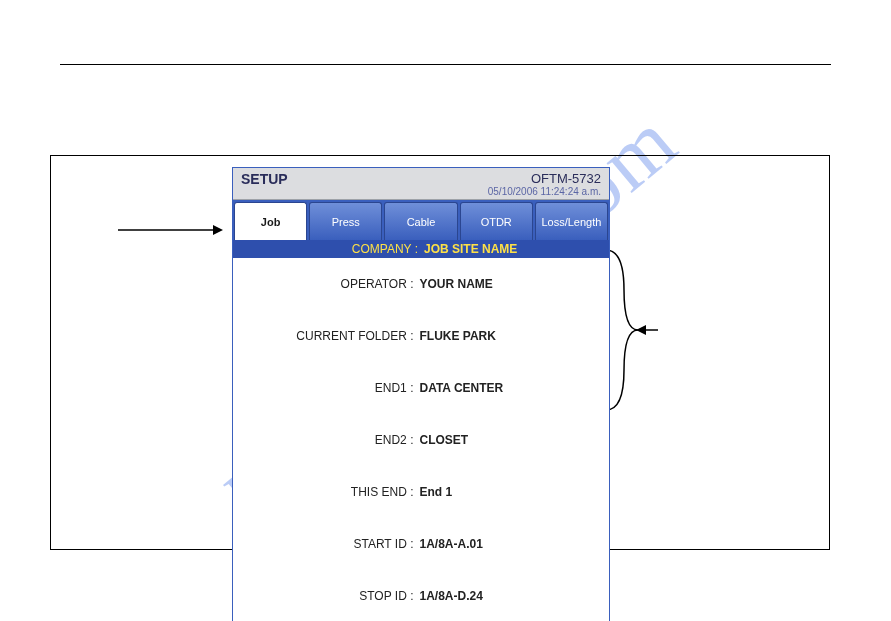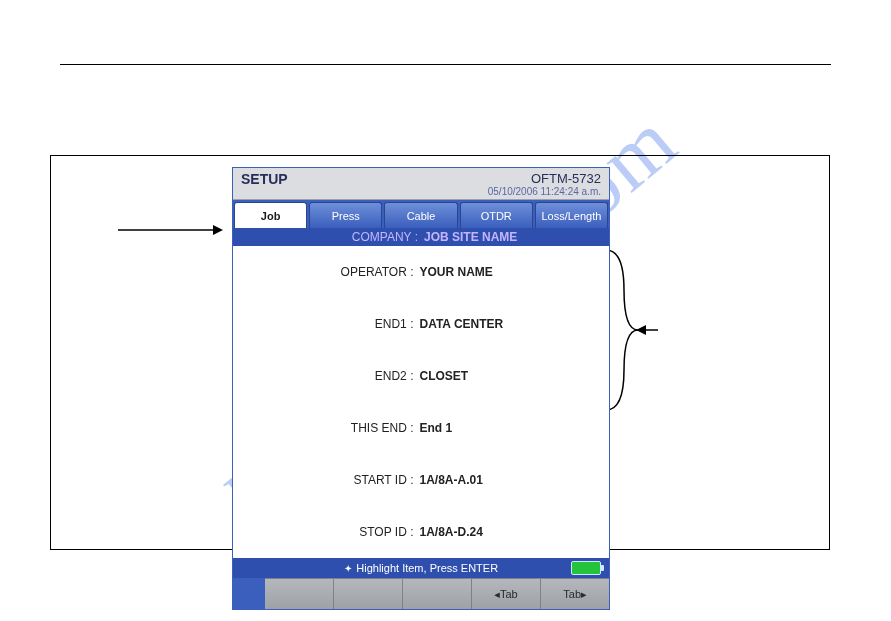--- a/index.html
+++ b/index.html
@@ -68,21 +68,21 @@
     font-size: 10px;
     color: #5b66a5;
   }
   .device-meta .model {
     font-size: 13px;
     color: #2a2d5a;
   }
   .tabs {
     display: flex;
     background: #3a5fbd;
-    height: 28px;
+    height: 40px;
   }
   .tab {
     flex: 1;
     margin: 2px 1px 0 1px;
     display: flex;
     align-items: center;
     justify-content: center;
     font-size: 11px;
     color: #fff;
     background: linear-gradient(#6f8fd9, #3a5fbd);
@@ -100,21 +100,21 @@
   .content {
     background: #ffffff;
     padding: 0;
   }
   .highlight-row {
     display: flex;
     align-items: center;
     justify-content: center;
     gap: 6px;
     background: #2e4fad;
-    color: #c4b5fd;
+    color: #fde047;
     font-size: 12px;
     padding: 2px 0;
   }
   .highlight-row .label {
     text-align: right;
     width: 48%;
   }
   .highlight-row .value {
     text-align: left;
     width: 48%;
@@ -242,20 +242,24 @@
   <div class="content">
     <div class="highlight-row">
       <span class="label">COMPANY :</span>
       <span class="value">JOB SITE NAME</span>
     </div>
     <div class="field-row">
       <span class="label">OPERATOR :</span>
       <span class="value">YOUR NAME</span>
     </div>
     <div class="field-row">
+      <span class="label">CURRENT FOLDER :</span>
+      <span class="value">FLUKE PARK</span>
+    </div>
+    <div class="field-row">
       <span class="label">END1 :</span>
       <span class="value">DATA CENTER</span>
     </div>
     <div class="field-row">
       <span class="label">END2 :</span>
       <span class="value">CLOSET</span>
     </div>
     <div class="field-row">
       <span class="label">THIS END :</span>
       <span class="value">End 1</span>

